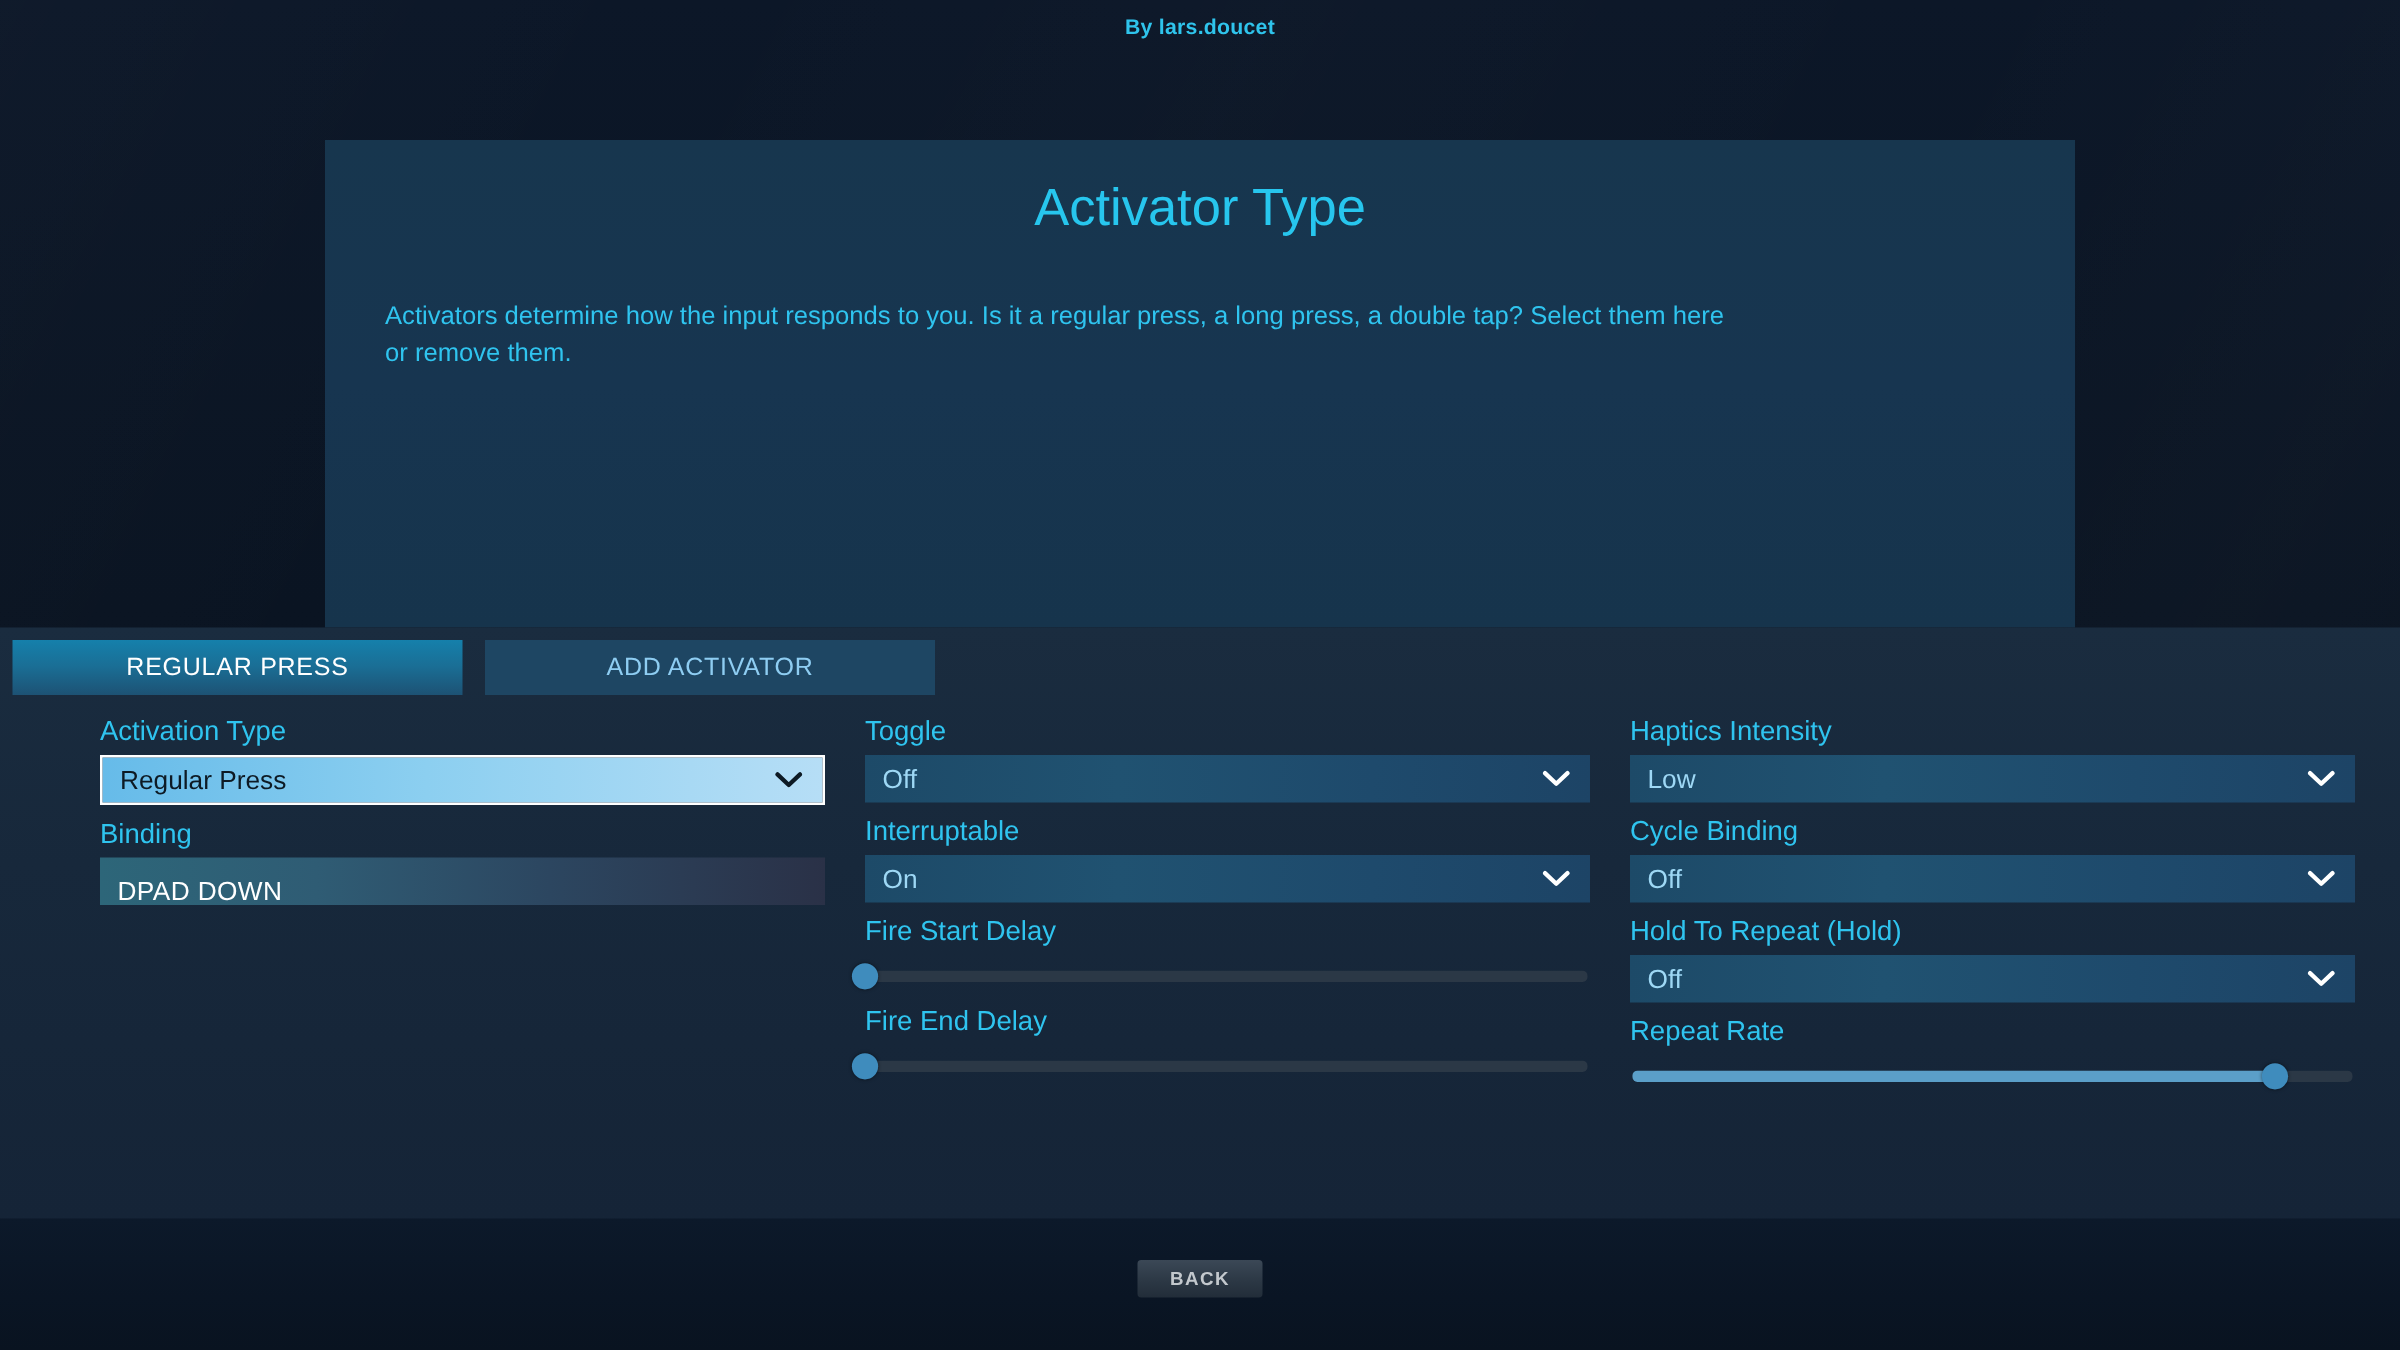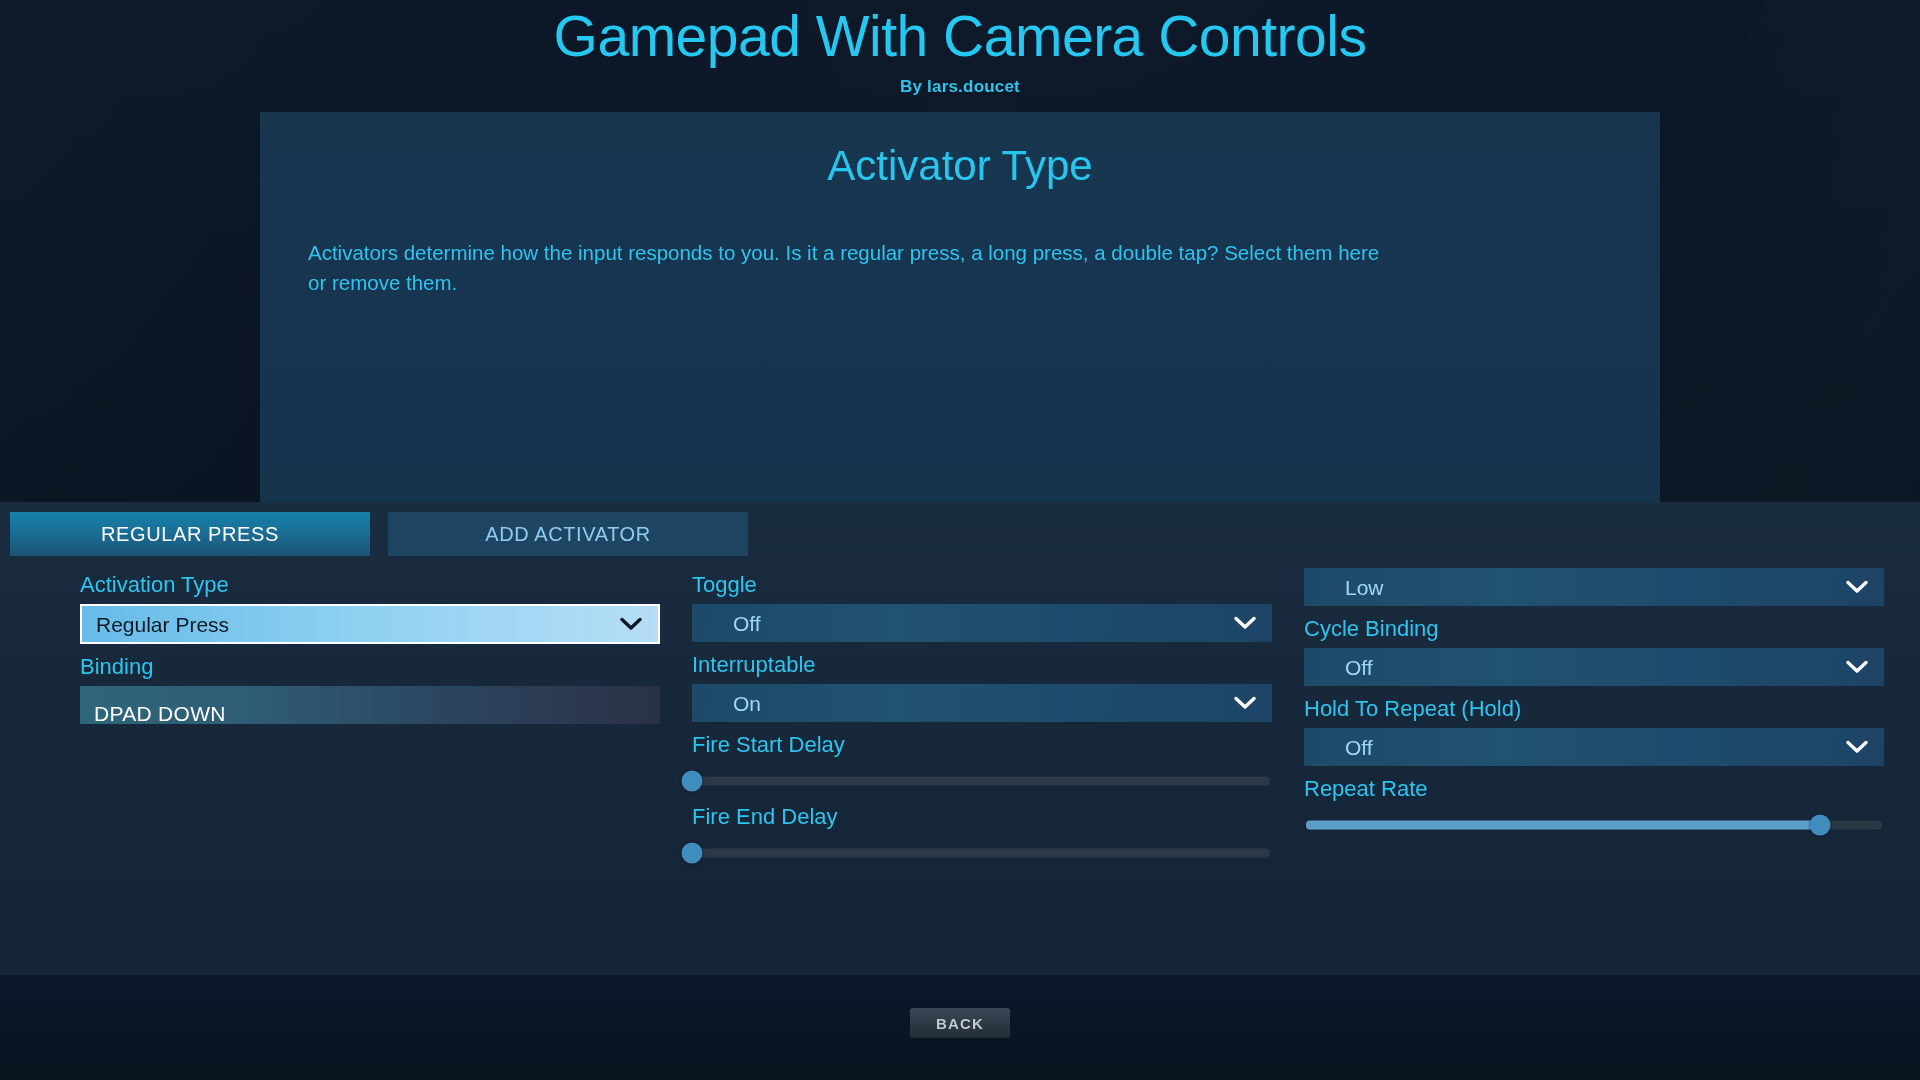--- a/index.html
+++ b/index.html
@@ -158,21 +158,21 @@
     right: 16px;
     top: 50%;
     transform: translateY(-50%);
     display: flex;
   }
   .dropdown .chev svg { display: block; }
 
   .dropdown.normal {
     background: linear-gradient(92deg, #1d4a68 0%, #205271 35%, #1e4a6c 70%, #1d4466 100%);
   }
-  .dropdown.normal .value { color: #9ed8f5; margin-left: 27px; }
+  .dropdown.normal .value { color: #9ed8f5; }
 
   .dropdown.focused {
     background: linear-gradient(90deg, #66bbe9 0%, #8ccff0 45%, #b6def6 100%);
     border: 2px solid #ffffff;
     height: 40px;
   }
   .dropdown.focused .value { color: #0d1a24; }
 
   
   .binding-field {
@@ -256,21 +256,20 @@
     justify-content: center;
     font-weight: bold;
   }
 </style>
 </head>
 <body>
 
 <div class="app-bg"></div>
 
 <div class="title-area">
-  <div class="app-title">Gamepad With Camera Controls</div>
   <div class="app-author">By lars.doucet</div>
 </div>
 
 <div class="header-panel">
   <div class="panel-title">Activator Type</div>
   <div class="panel-desc">Activators determine how the input responds to you.  Is it a regular press, a long press, a double tap? Select them here or remove them.</div>
 </div>
 
 <div class="settings-region">
 
@@ -346,20 +345,21 @@
           <div class="fill" style="width: 0%;"></div>
           <div class="thumb" style="left: 0%;"></div>
         </div>
       </div>
 
     </div>
 
     <div class="col col-3">
 
       <div class="field">
+        <div class="field-label">Haptics Intensity</div>
         <div class="dropdown normal">
           <span class="value">Low</span>
           <span class="chev">
             <svg width="22" height="14" viewBox="0 0 22 14">
                 <path d="M2 2.5 L11 11 L20 2.5" stroke="#ffffff" stroke-width="3.4" fill="none" stroke-linecap="round" stroke-linejoin="round"></path>
               </svg>
           </span>
         </div>
       </div>
 

